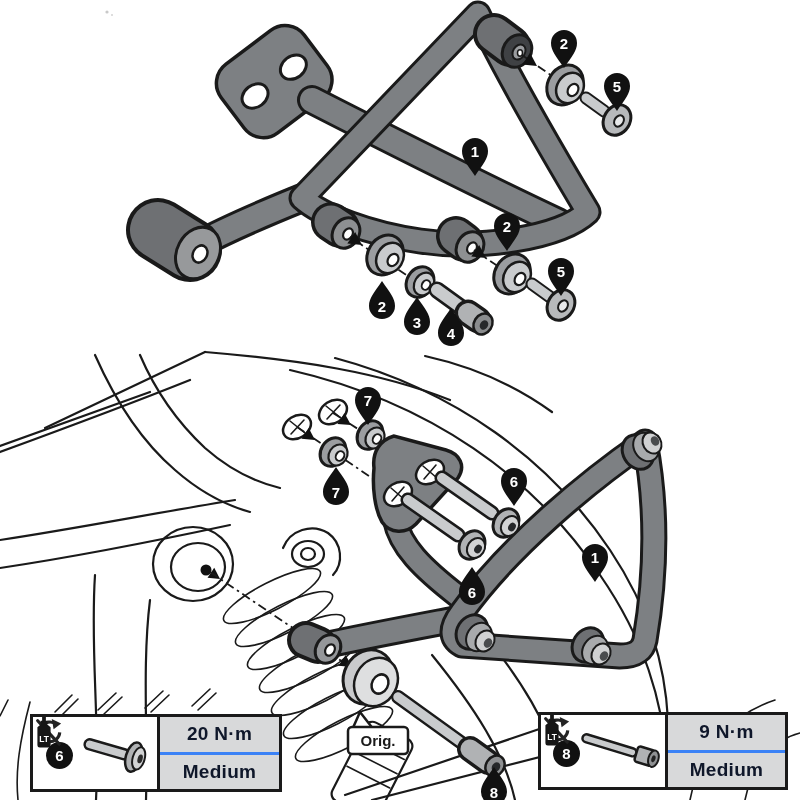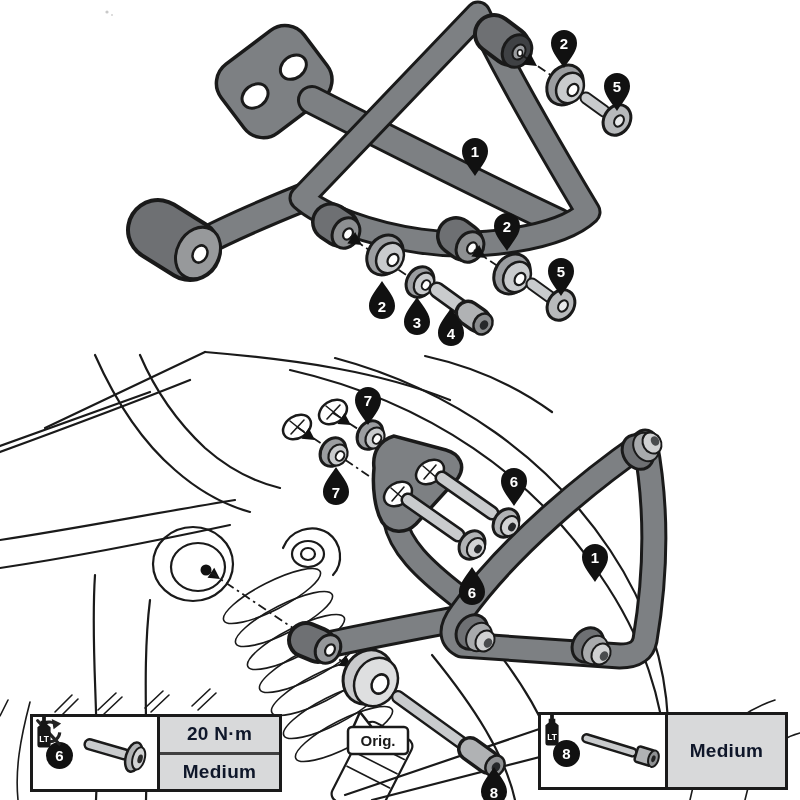--- a/index.html
+++ b/index.html
@@ -15,21 +15,21 @@
   .tube-id{fill:none;stroke:#6e7073;stroke-linecap:round;stroke-linejoin:round;}
   .cl{fill:none;stroke:#1a1a1a;stroke-width:1.8;stroke-dasharray:9 4 2.5 4;}
   .callout-num{font:bold 15px "Liberation Sans","DejaVu Sans",sans-serif;fill:#ffffff;}
   .origtxt{font:bold 15px "Liberation Sans","DejaVu Sans",sans-serif;fill:#1a1a1a;}
 
   
   .spec-box{position:absolute;background:#ffffff;border:3px solid #1a1a1a;display:flex;box-sizing:border-box;}
   .spec-left{width:124px;position:relative;background:#fff;flex:0 0 auto;}
   .spec-right{flex:1;border-left:3px solid #1a1a1a;display:flex;flex-direction:column;}
   .spec-row{flex:1;background:#d8d9da;display:flex;align-items:center;padding:0 8px;gap:6px;}
-  .spec-row + .spec-row{border-top:3px solid #404040;}
+  .spec-row + .spec-row{border-top:3px solid #3b82f6;}
   .spec-value{flex:1;text-align:center;font-weight:bold;font-size:19px;color:#0f172a;letter-spacing:.3px;white-space:nowrap;}
   .badge{position:absolute;width:27px;height:27px;border-radius:50%;background:#111;color:#fff;
          font-weight:bold;font-size:15px;display:flex;align-items:center;justify-content:center;}
   .bolt-art{position:absolute;}
 </style>
 </head>
 <body>
 
 <div class="stage">
 
@@ -410,20 +410,28 @@
       <g transform="rotate(17 44 29)">
         <rect x="3" y="22" width="56" height="8" rx="4" fill="#c9cbcd" stroke="#1a1a1a" stroke-width="2.5"></rect>
         <rect x="59" y="18" width="18" height="16" rx="3" fill="#b0b2b4" stroke="#1a1a1a" stroke-width="2.5"></rect>
         <ellipse cx="77" cy="26" rx="5" ry="8.5" fill="#8f9193" stroke="#1a1a1a" stroke-width="2"></ellipse>
         <ellipse cx="77" cy="26" rx="2" ry="3.5" fill="#222"></ellipse>
       </g>
     </svg>
   </div>
   <div class="spec-right">
     <div class="spec-row">
+      <svg width="30" height="30" viewBox="0 0 32 32">
+        <path d="M25,8 A10.5,10.5 0 1 0 28.5,16.5" fill="none" stroke="#232323" stroke-width="3.4"></path>
+        <polygon points="20,2 30,7 22,13" fill="#232323"></polygon>
+        <line x1="5" y1="4" x2="28" y2="29" stroke="#232323" stroke-width="3.4" stroke-linecap="round"></line>
+      </svg>
+      <div class="spec-value">9 N·m</div>
+    </div>
+    <div class="spec-row">
       <svg width="22" height="32" viewBox="0 0 22 34">
         <path d="M9,0 h4 v4 h1.5 v4 L18,11 v19 q0,2.5 -2.5,2.5 h-9 q-2.5,0 -2.5,-2.5 V11 l3.5,-3 V4 H9 z" fill="#161616"></path>
         <text x="11" y="27" text-anchor="middle" style="font:bold 9px 'Liberation Sans',sans-serif" fill="#ffffff">LT</text>
       </svg>
       <div class="spec-value">Medium</div>
     </div>
   </div>
 </div>
 
 </div>

